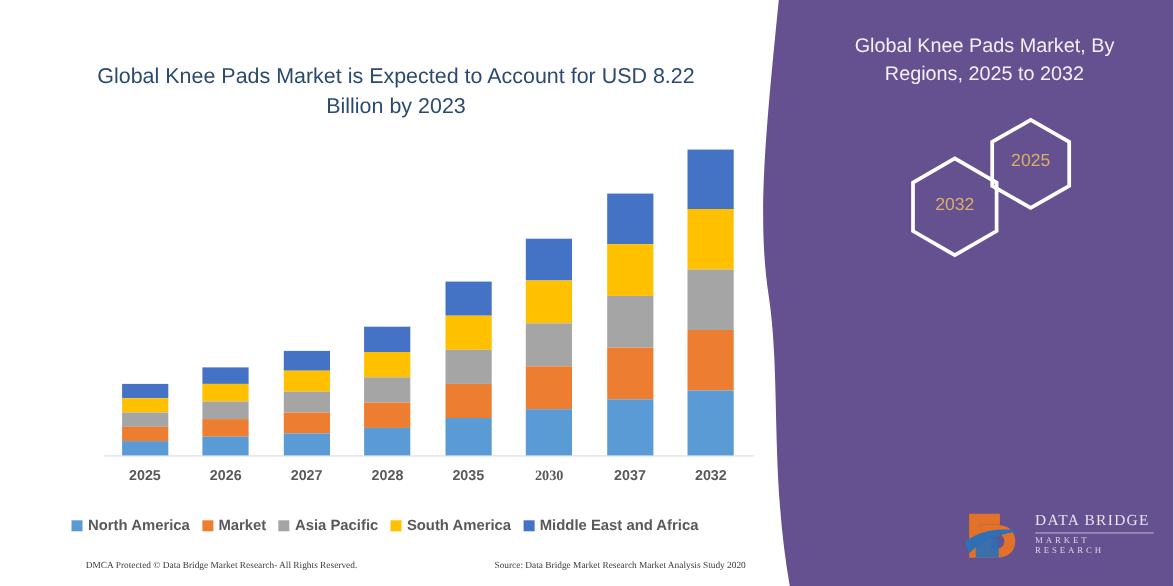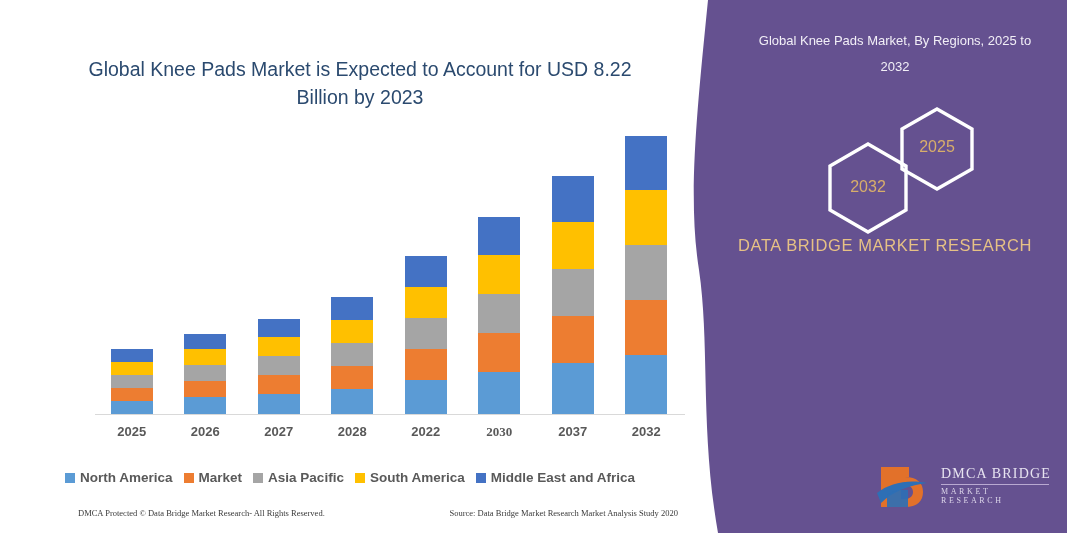--- a/index.html
+++ b/index.html
@@ -130,21 +130,21 @@
     left: 0; top: 0;
     width: 377px;
     height: 533px;
   }
   #panel-heading {
     position: absolute;
     left: 60px;
     top: 28px;
     width: 290px;
     text-align: center;
-    font-size: 13px;
+    font-size: 18px;
     line-height: 26px;
     color: #f2eff7;
     font-family: "Liberation Sans", sans-serif;
   }
   .hexwrap {
     position: absolute;
   }
   #hex-2032 {
     left: 132px;
     top: 140px;
@@ -273,21 +273,21 @@
           <div class="seg" style="height: 55px; background: rgb(165, 165, 165);"></div>
           <div class="seg" style="height: 55px; background: rgb(255, 192, 0);"></div>
           <div class="seg" style="height: 54px; background: rgb(68, 114, 196);"></div>
         </div>
       </div>
     <div id="xlabels-layer">
         <div class="x-label" style="left: 96.75px;">2025</div>
         <div class="x-label" style="left: 170.25px;">2026</div>
         <div class="x-label" style="left: 243.75px;">2027</div>
         <div class="x-label" style="left: 317.25px;">2028</div>
-        <div class="x-label" style="left: 390.75px;">2022</div>
+        <div class="x-label" style="left: 390.75px;">2035</div>
         <div class="x-label" style="left: 464.25px; font-family: Liberation Serif, serif;">2030</div>
         <div class="x-label" style="left: 537.75px;">2037</div>
         <div class="x-label" style="left: 611.25px;">2032</div>
       </div>
 
     <div id="legend">
         <div class="legend-item">
           <span class="legend-swatch" style="background: rgb(91, 155, 213);"></span>
           <span class="legend-label">North America</span>
         </div>
@@ -330,30 +330,29 @@
       <div class="hex-label" style="top: 38px; color: rgb(216, 174, 106);">2032</div>
     </div>
 
     <div class="hexwrap" id="hex-2025">
       <svg width="84" height="88" viewBox="0 0 84 88">
         <polygon points="42,4 77,24 77,64 42,84 7,64 7,24" fill="none" stroke="#ffffff" stroke-width="3.4"></polygon>
       </svg>
       <div class="hex-label" style="top: 33px; color: rgb(216, 174, 106);">2025</div>
     </div>
 
-    <div id="brand-name" style="color: rgb(230, 193, 133);">DATA BRIDGE MARKET RESEARCH</div>
 
     <div id="logo">
       <svg width="62" height="50" viewBox="0 0 62 50">
         <path d="M6,4 L34,4 L34,14 L16,14 L16,44 L6,44 Z" fill="#E2712A"></path>
         <path d="M16,14 L30,14 C42,14 48,20 48,29 C48,38 42,44 30,44 L16,44 Z M26,22 L26,36 L30,36 C35,36 38,33 38,29 C38,25 35,22 30,22 Z" fill="#E2712A"></path>
         <path d="M2,30 C14,20 34,16 52,20 C36,22 18,28 6,40 Z" fill="#2E6FB5"></path>
         <path d="M12,32 C18,28 26,26 33,27 L33,44 L12,44 Z" fill="#2E6FB5" opacity="0.92"></path>
       </svg>
       <div id="logo-text">
-        <div id="logo-title">DMCA BRIDGE</div>
+        <div id="logo-title">DATA BRIDGE</div>
         <div id="logo-rule"></div>
         <div id="logo-sub">MARKET RESEARCH</div>
       </div>
     </div>
 
   </div>
 </div>
 
 </body></html>

